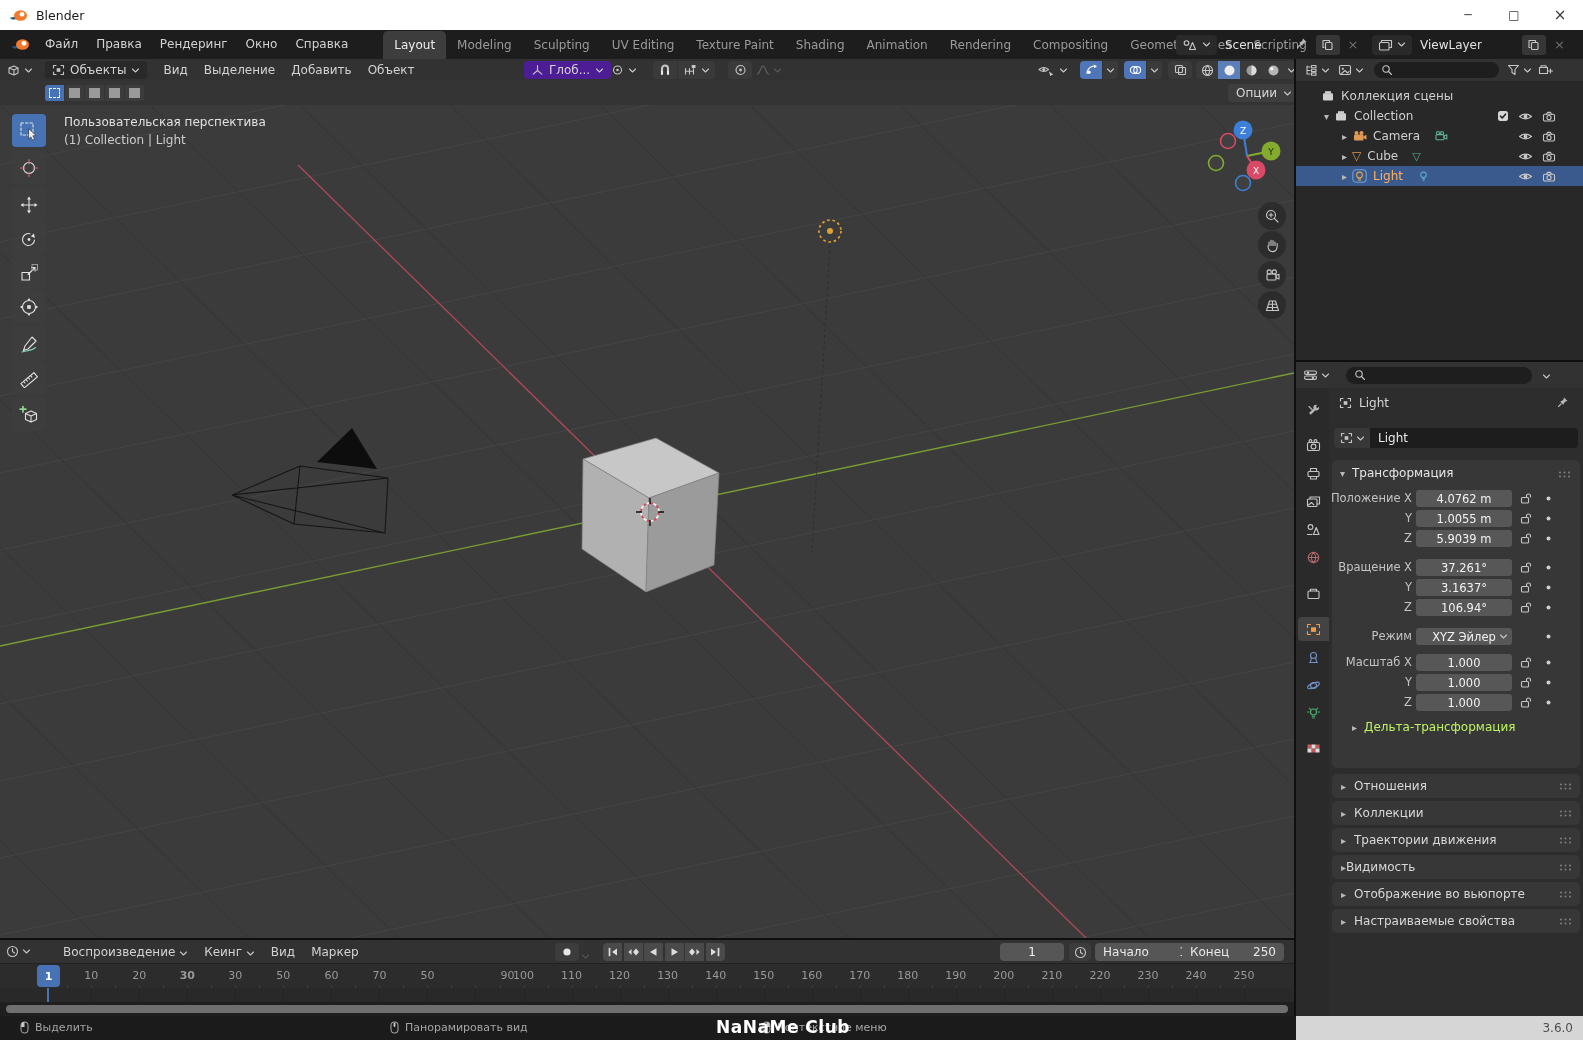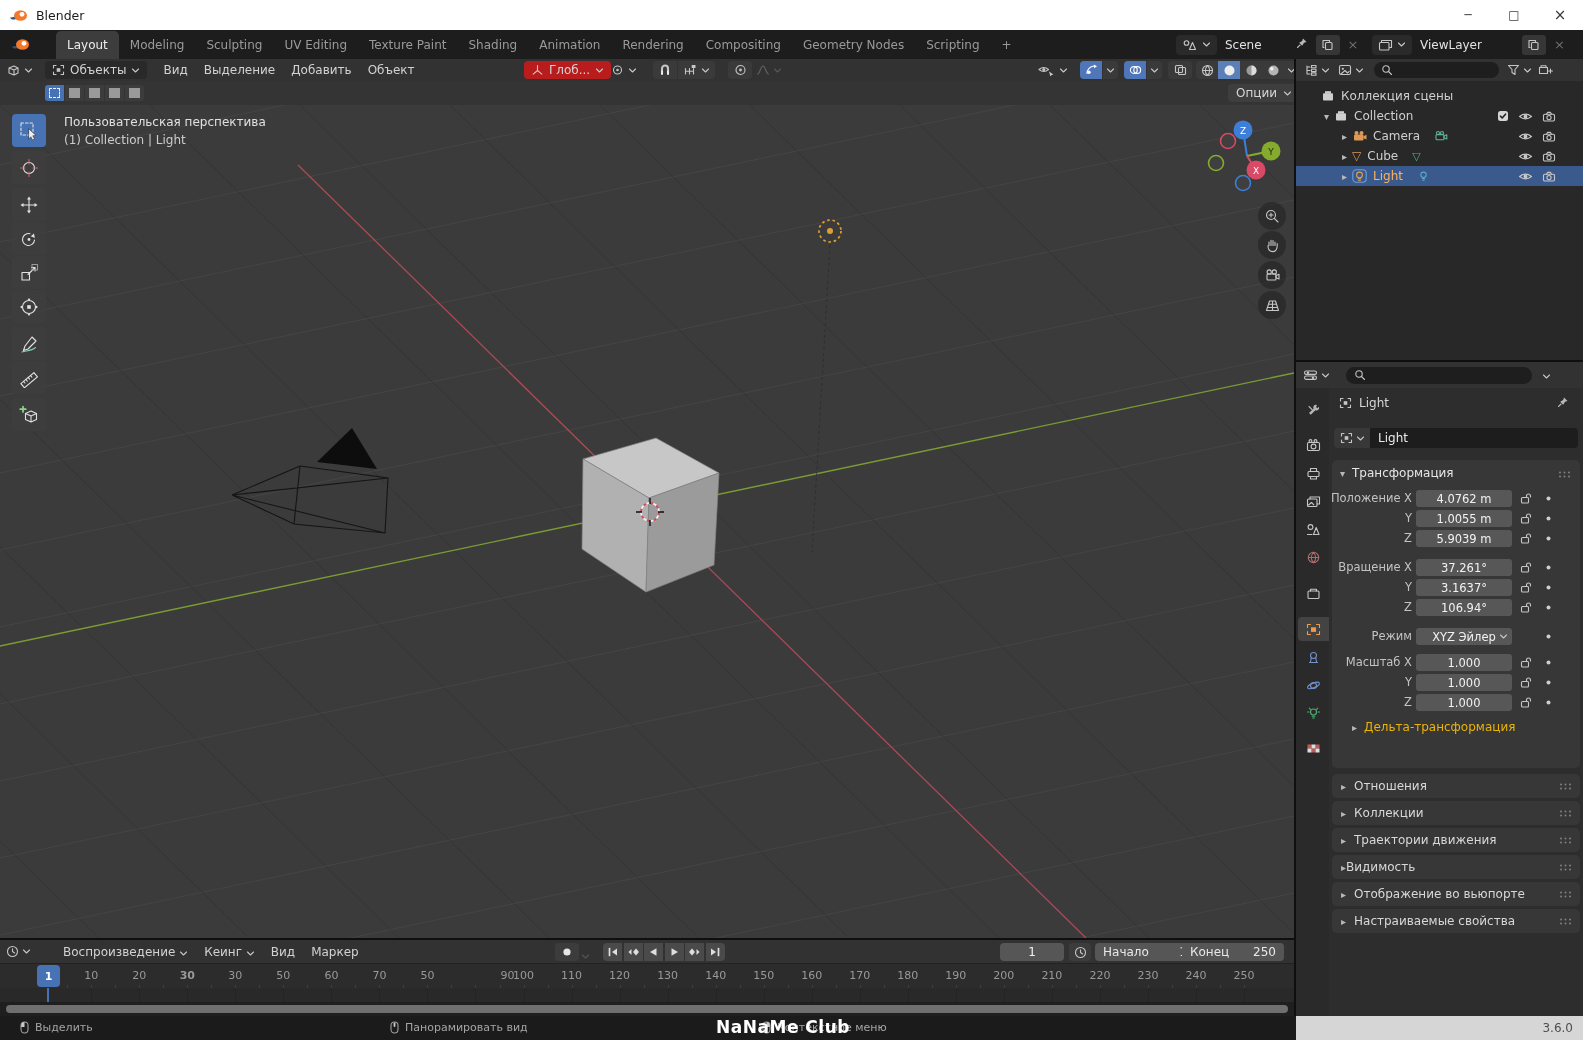--- a/index.html
+++ b/index.html
@@ -53,20 +53,27 @@
 </div>
 
 <div id="topbar" class="abs flex">
   <span class="ic" style="margin-left:10px">
       <svg width="20" height="17" viewBox="0 0 20 17" fill="none" stroke="#c6c6c6" stroke-width="1.1" stroke-linecap="round" stroke-linejoin="round">
         <path d="M3 12 Q8 13.5 11.5 10.5 L8.5 8 Q5.5 11 2 10.5Z" fill="#265787" stroke="none"></path>
         <ellipse cx="12.5" cy="8.5" rx="6.5" ry="5.3" fill="#f5792a" stroke="none"></ellipse>
         <circle cx="14" cy="7.3" r="2.4" fill="#ffffff" stroke="none"></circle>
       </svg>
     </span>
+  <span id="topmenus" class="flex" style="margin-left:6px">
+      <span class="topmenu">Файл</span>
+      <span class="topmenu">Правка</span>
+      <span class="topmenu">Рендеринг</span>
+      <span class="topmenu">Окно</span>
+      <span class="topmenu">Справка</span>
+    </span>
   <span id="wstabs" class="flex" style="margin-left:26px">
       <span class="wstab active">Layout</span>
       <span class="wstab">Modeling</span>
       <span class="wstab">Sculpting</span>
       <span class="wstab">UV Editing</span>
       <span class="wstab">Texture Paint</span>
       <span class="wstab">Shading</span>
       <span class="wstab">Animation</span>
       <span class="wstab">Rendering</span>
       <span class="wstab">Compositing</span>
@@ -136,21 +143,21 @@
       <svg width="9" height="5" viewBox="0 0 9 5" fill="none" stroke="#c6c6c6" stroke-width="1.1" stroke-linecap="round" stroke-linejoin="round">
         <path d="M1.5 1 L4.5 4 L7.5 1"></path>
       </svg>
     </div>
     <div style="display:flex;margin-left:8px">
       <span class="menuitem">Вид</span>
       <span class="menuitem">Выделение</span>
       <span class="menuitem">Добавить</span>
       <span class="menuitem">Объект</span>
     </div>
-    <div style="position:absolute;left:524px;top:2px;height:18px;display:flex;align-items:center;gap:5px;background:#b91c1c;border-radius:4px;padding:0 7px">
+    <div style="position:absolute;left:524px;top:2px;height:18px;display:flex;align-items:center;gap:5px;background:#4c1d95;border-radius:4px;padding:0 7px">
       <svg width="13" height="12" viewBox="0 0 13 12" fill="none" stroke="#c6c6c6" stroke-width="1.1" stroke-linecap="round" stroke-linejoin="round">
         <path d="M6.5 6.5 L6.5 1.5 M6.5 6.5 L2.2 10.2 M6.5 6.5 L10.8 10.2"></path>
       </svg>
       <span>Глоб...</span>
       <svg width="9" height="5" viewBox="0 0 9 5" fill="none" stroke="#c6c6c6" stroke-width="1.1" stroke-linecap="round" stroke-linejoin="round">
         <path d="M1.5 1 L4.5 4 L7.5 1"></path>
       </svg>
     </div>
     <div style="position:absolute;left:606px;top:2px;height:18px;display:flex;align-items:center;gap:4px;padding:0 5px">
       <svg width="13" height="12" viewBox="0 0 13 12" fill="none" stroke="#c6c6c6" stroke-width="1.1" stroke-linecap="round" stroke-linejoin="round">
@@ -1136,21 +1143,21 @@
             </svg>
           </span>
           <span class="ic" style="position:absolute;left:212px;top:4px">
             <svg width="9" height="9" viewBox="0 0 9 9" fill="none" stroke="#c6c6c6" stroke-width="1.1" stroke-linecap="round" stroke-linejoin="round">
               <circle cx="4.5" cy="4.5" r="2" fill="#cfcfcf" stroke="none"></circle>
             </svg>
           </span>
         </div>
         <div style="position:absolute;left:20px;top:260px;display:flex;align-items:center;gap:7px">
           <span class="tri">▸</span>
-          <span style="color: #eab308;">Дельта-трансформация</span>
+          <span style="color: #bef264;">Дельта-трансформация</span>
         </div>
       </div>
       <div style="position:absolute;left:3px;top:386px;width:248px;height:24px;background:#373737;border-radius:5px;display:flex;align-items:center">
         <span class="tri" style="margin-left:9px">▸</span>
         <span class="seclabel" style="margin-left:8px">Отношения</span>
         <span class="ic" style="position:absolute;right:8px">
           <svg width="13" height="9" viewBox="0 0 13 9" fill="none" stroke="#c6c6c6" stroke-width="1.1" stroke-linecap="round" stroke-linejoin="round">
             <g fill="#808080" stroke="none">
               <circle cx="2" cy="2.5" r="1"></circle>
               <circle cx="6.5" cy="2.5" r="1"></circle>

